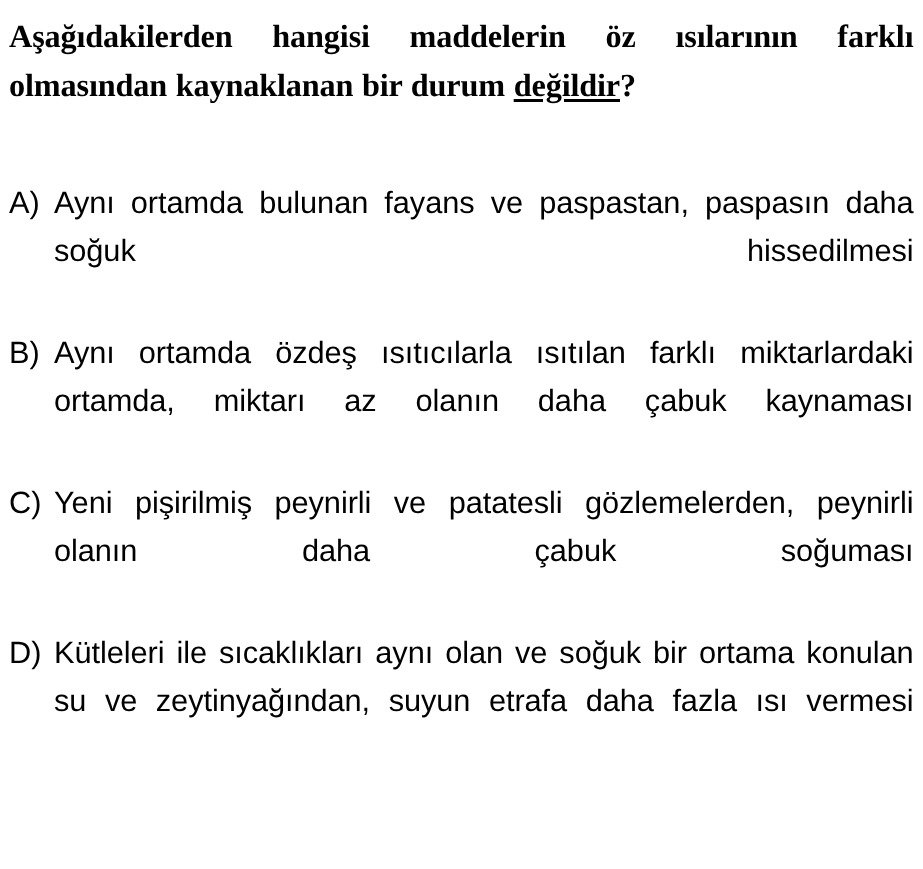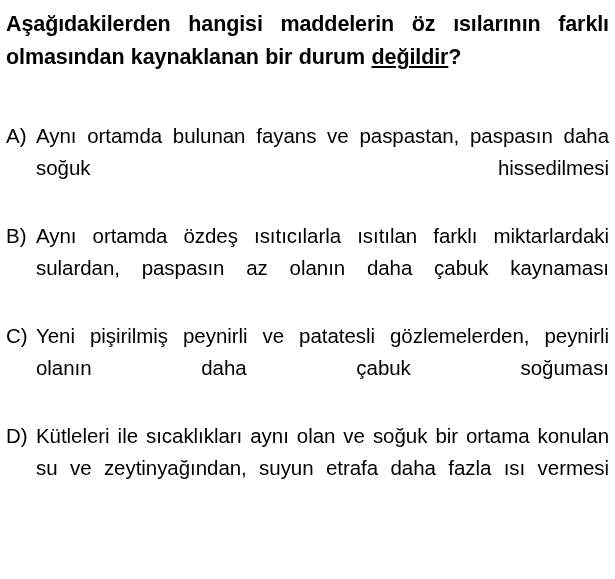--- a/index.html
+++ b/index.html
@@ -23,20 +23,21 @@
   }
   .question-stem {
     font-size: 21.5px;
     font-weight: bold;
     line-height: 33px;
     letter-spacing: -0.1px;
     margin: 8px 6px 0 6px;
     text-align: justify;
     text-justify: inter-word;
     word-spacing: 0.5px;
+    font-family: Liberation Serif, serif;
   }
   .question-stem .underline {
     text-decoration: underline;
   }
   .options {
     margin: 46px 6px 0 6px;
   }
   .option {
     display: flex;
     align-items: flex-start;
@@ -78,21 +79,21 @@
 
   <div class="options">
 
     <div class="option opt-a">
       <span class="option-letter">A)</span>
       <span class="option-text">Aynı ortamda bulunan fayans ve paspastan, paspasın daha soğuk hissedilmesi</span>
     </div>
 
     <div class="option opt-b">
       <span class="option-letter">B)</span>
-      <span class="option-text">Aynı ortamda özdeş ısıtıcılarla ısıtılan farklı miktarlardaki sulardan, paspasın az olanın daha çabuk kaynaması</span>
+      <span class="option-text">Aynı ortamda özdeş ısıtıcılarla ısıtılan farklı miktarlardaki ortamda, miktarı az olanın daha çabuk kaynaması</span>
     </div>
 
     <div class="option opt-c">
       <span class="option-letter">C)</span>
       <span class="option-text">Yeni pişirilmiş peynirli ve patatesli gözlemelerden, peynirli olanın daha çabuk soğuması</span>
     </div>
 
     <div class="option opt-d">
       <span class="option-letter">D)</span>
       <span class="option-text">Kütleleri ile sıcaklıkları aynı olan ve soğuk bir ortama konulan su ve zeytinyağından, suyun etrafa daha fazla ısı vermesi</span>

